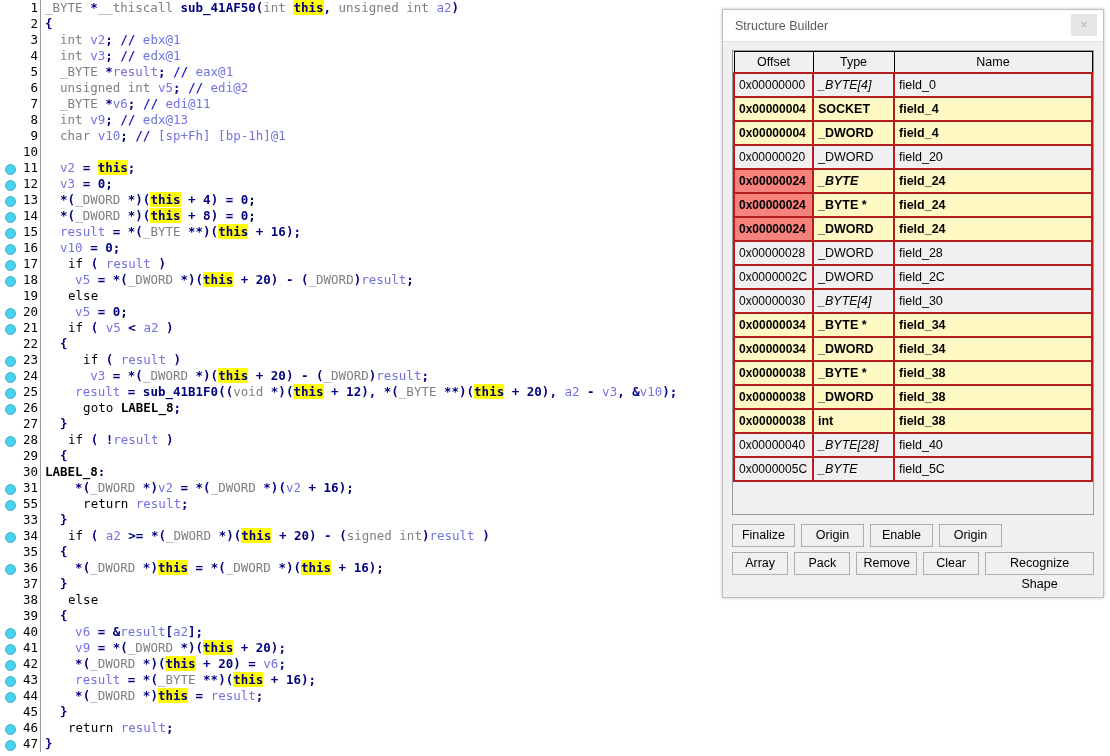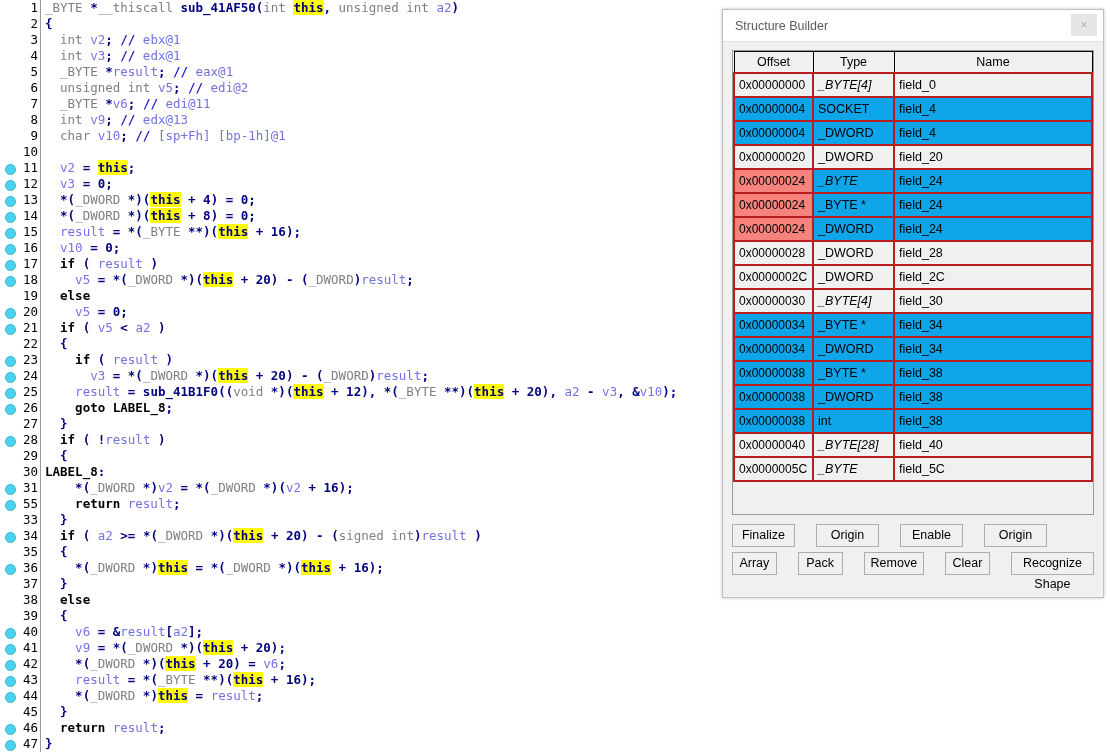--- a/index.html
+++ b/index.html
@@ -68,21 +68,21 @@
   
   .k  { color: #808080; }           
   .fn { color: #00007f; font-weight: bold; }  
   .var{ color: #7272e0; }           
   .num{ color: #00007f; font-weight: bold; }  
   .op { color: #00007f; font-weight: bold; }  
   .cm { color: #2020c0; font-weight: bold; }  
   .cmt{ color: #7272e0; }           
   .lbl{ color: #000000; font-weight: bold; }  
   .hl { background: #ffff00; color: #00007f; font-weight: bold; }  
-  .pl { color: #000000; font-weight: bold; }  
+  .pl { color: #000000; font-weight: normal; margin-left: 8px; }  
 
   
   #struct-builder {
     position: absolute;
     left: 722px;
     top: 9px;
     width: 380px;
     height: 587px;
     background: #f0f0f0;
     border: 1px solid #c0c0c0;
@@ -153,30 +153,30 @@
     overflow: hidden;
     white-space: nowrap;
   }
   td.col-offset { width: 76px; text-align: left; font-size: 12px; }
   td.col-type   { width: 78px; text-align: left; font-size: 12.5px; }
   td.col-name   { text-align: left; font-size: 12.5px; }
   th.col-offset { width: 76px; }
   th.col-type   { width: 78px; }
 
   .row-normal  { background: #f0f0f0; }
-  .row-yellow  { background: #0ea5e9; }
+  .row-yellow  { background: #fef9c3; font-weight: bold; }
   .off-red     { background: #f5827d !important; }
   .ital        { font-style: italic; }
 
   #sb-buttons {
     padding: 9px 9px 0 9px;
   }
   .btn-row {
     display: flex;
-    gap: 21px;
+    gap: 6px;
     margin-bottom: 5px;
   }
   .sb-btn {
     background: #f0f0f0;
     border: 1px solid #adadad;
     height: 23px;
     line-height: 21px;
     text-align: center;
     font-size: 12.5px;
     color: #000000;

